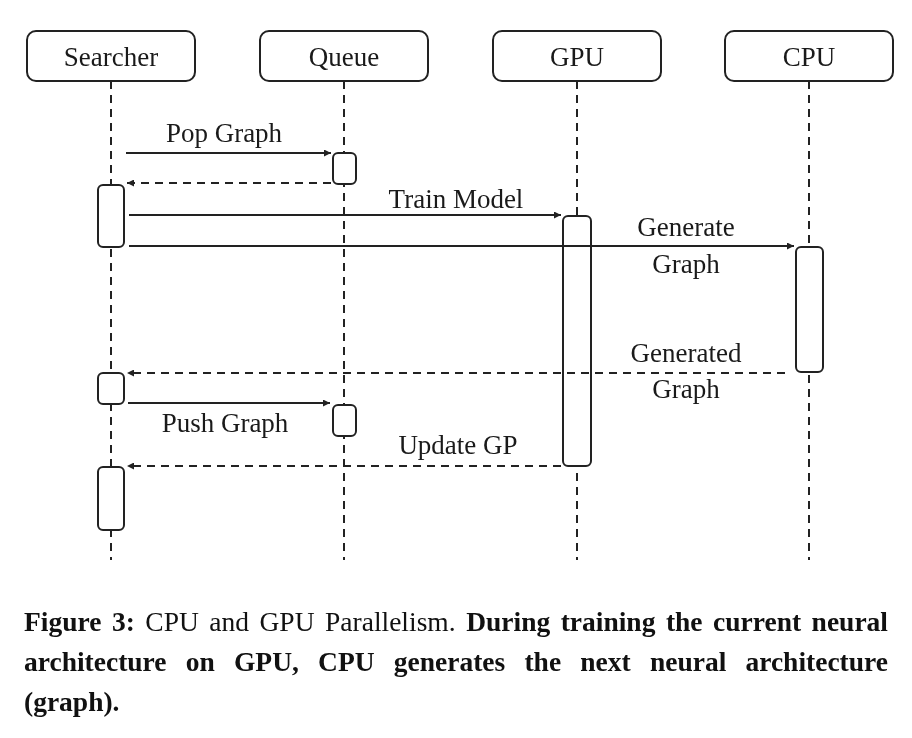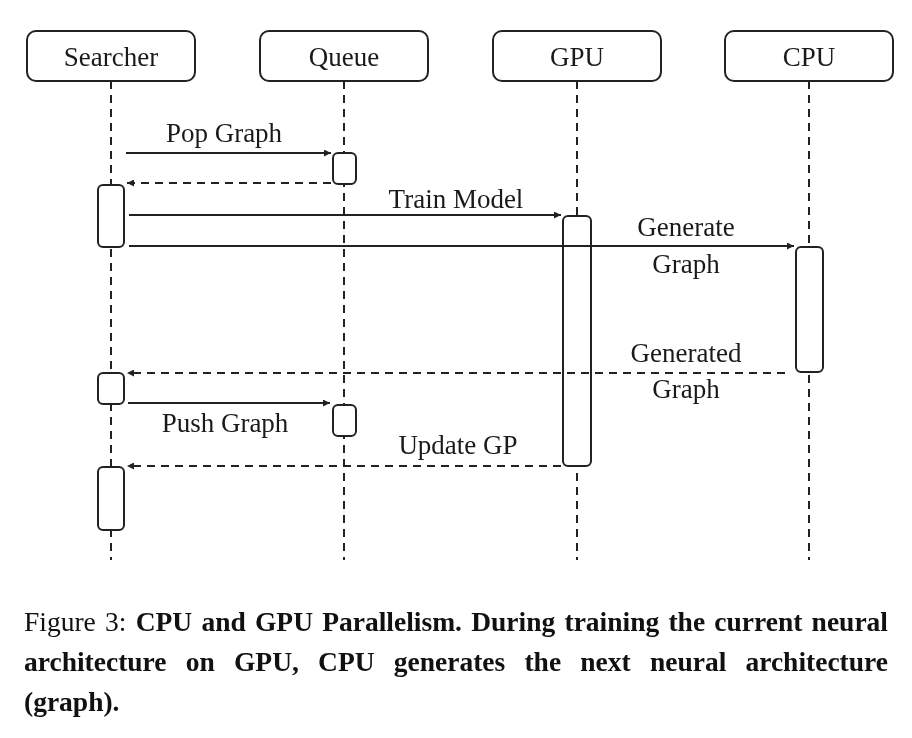--- a/index.html
+++ b/index.html
@@ -6,22 +6,22 @@
   body { width: 912px; height: 738px; position: relative; overflow: hidden; }
   #diagram { position: absolute; left: 0; top: 0; }
   .lbl { font-family: "Liberation Serif", "DejaVu Serif", serif; font-size: 27px; fill: #1a1a1a; }
   .hdr { font-family: "Liberation Serif", "DejaVu Serif", serif; font-size: 27px; fill: #1a1a1a; }
   #caption {
     position: absolute; left: 24px; top: 602px; width: 864px;
     font-family: "Liberation Serif", "DejaVu Serif", serif;
     font-size: 27.5px; line-height: 40px; color: #111;
     text-align: justify; text-align-last: left;
   }
-  #caption .fig-label { font-weight: normal; }
-  #caption .fig-title { font-weight: bold; }
+  #caption .fig-label { font-weight: bold; }
+  #caption .fig-title { font-weight: normal; }
   #caption .fig-text { font-weight: bold; }
 </style>
 </head>
 <body>
 
 <svg id="diagram" width="912" height="590" viewBox="0 0 912 590">
   <defs>
     <marker id="arrowhead" viewBox="0 0 10 10" refX="10" refY="5" markerWidth="9" markerHeight="7" orient="auto" markerUnits="userSpaceOnUse">
       <path d="M0,0 L10,5 L0,10 z" fill="#222"></path>
     </marker>

